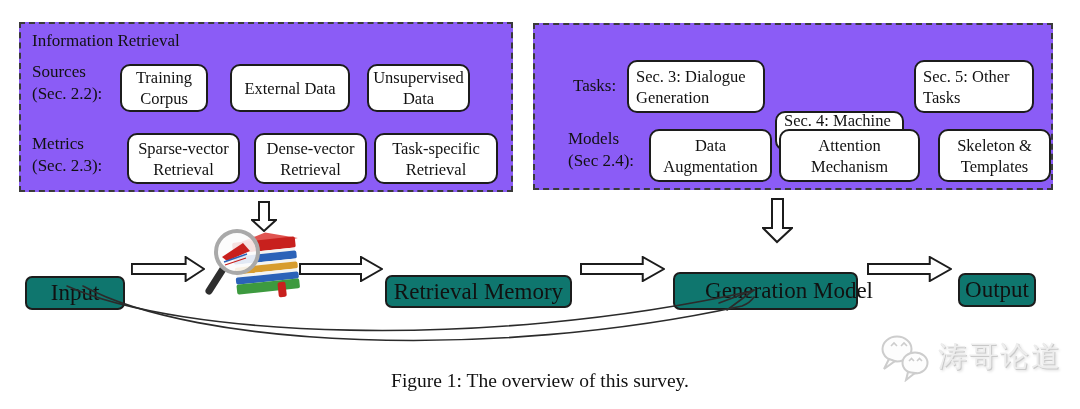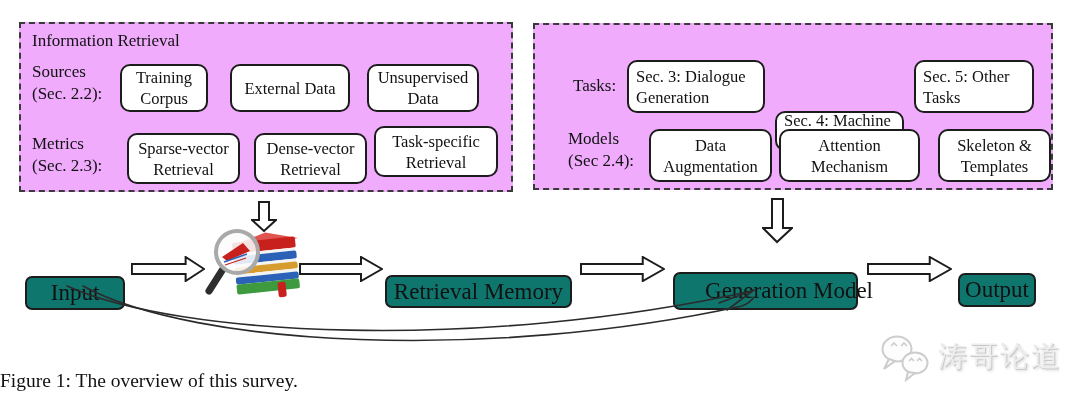--- a/index.html
+++ b/index.html
@@ -1,35 +1,35 @@
 <!DOCTYPE html>
 <html><head>
 <meta charset="utf-8">
 <style>
   html,body{margin:0;padding:0;background:#ffffff;}
   #stage{
     position:relative;width:1080px;height:409px;background:#ffffff;overflow:hidden;
     font-family:"Liberation Serif","DejaVu Serif",serif;color:#111;
   }
-  .panel{position:absolute;border:2px dashed #3a3a3a;background:#f0abfc;box-sizing:border-box;}
+  .panel{position:absolute;border:2px dashed #3a3a3a;background:#8b5cf6;box-sizing:border-box;}
   .ptitle{position:absolute;font-size:17px;white-space:nowrap;}
   .lbl{position:absolute;font-size:17px;line-height:22px;white-space:nowrap;}
   .b{
     position:absolute;border:2px solid #1c1c1c;border-radius:10px;background:#fff;
     box-sizing:border-box;display:flex;align-items:center;justify-content:center;
     text-align:center;font-size:16.5px;line-height:21px;padding:2px 5px;
   }
   .b.la{justify-content:flex-start;text-align:left;padding-left:7px;}
   .flowbox{
     position:absolute;border:2px solid #1c1c1c;border-radius:7px;background:#0f766e;
     box-sizing:border-box;display:flex;align-items:center;justify-content:center;
     font-size:23px;white-space:nowrap;margin-top:24px;
   }
   .arrow{position:absolute;}
-  .caption{position:absolute;left:0;right:0;top:370px;font-size:19.5px;}
+  .caption{position:absolute;left:0;right:0;top:370px;text-align:center;font-size:19.5px;}
   .wm{position:absolute;left:878px;top:332px;display:flex;align-items:center;gap:6px;}
   .wm-text{
     font-size:29px;font-weight:normal;letter-spacing:2px;color:#ededed;
     text-shadow:1px 1px 0 #c9c9c9,2px 2px 3px #d9d9d9;white-space:nowrap;
     font-family:"Liberation Serif","DejaVu Serif",serif;
   }
   svg{display:block;}
 </style>
 </head>
 <body>
@@ -38,29 +38,29 @@
 
   <div class="panel" style="left:19px;top:22px;width:494px;height:170px;">
     <div class="ptitle" style="left:11px;top:7px;">Information Retrieval</div>
 
     <div class="lbl" style="left:11px;top:37px;">
       <div>Sources</div>
       <div>(Sec. 2.2):</div>
     </div>
     <div class="b" style="left:99px;top:40px;width:88px;height:48px;">Training Corpus</div>
     <div class="b" style="left:209px;top:40px;width:120px;height:48px;">External Data</div>
-    <div class="b" style="left:346px;top:40px;width:112px;height:48px;">Unsupervised Data</div>
+    <div class="b" style="left:346px;top:40px;width:103px;height:48px;">Unsupervised Data</div>
 
     <div class="lbl" style="left:11px;top:109px;">
       <div>Metrics</div>
       <div>(Sec. 2.3):</div>
     </div>
     <div class="b" style="left:233px;top:109px;width:113px;height:51px;">Dense-vector Retrieval</div>
     <div class="b" style="left:106px;top:109px;width:113px;height:51px;">Sparse-vector Retrieval</div>
-    <div class="b" style="left:353px;top:102px;width:124px;height:51px;">Task-specific Retrieval</div>
+    <div class="b" style="left:353px;top:109px;width:124px;height:51px;">Task-specific Retrieval</div>
   </div>
 
   <div class="panel" style="left:533px;top:23px;width:520px;height:167px;">
     <div class="lbl" style="left:38px;top:50px;">Tasks:</div>
     <div class="b la" style="left:92px;top:35px;width:138px;height:53px;">Sec. 3: Dialogue Generation</div>
     <div class="b la" style="left:240px;top:52px;width:129px;height:40px;margin-top:34px;">Sec. 4: Machine Translation</div>
     <div class="b la" style="left:379px;top:35px;width:120px;height:53px;">Sec. 5: Other Tasks</div>
 
     <div class="lbl" style="left:33px;top:103px;">
       <div>Models</div>

